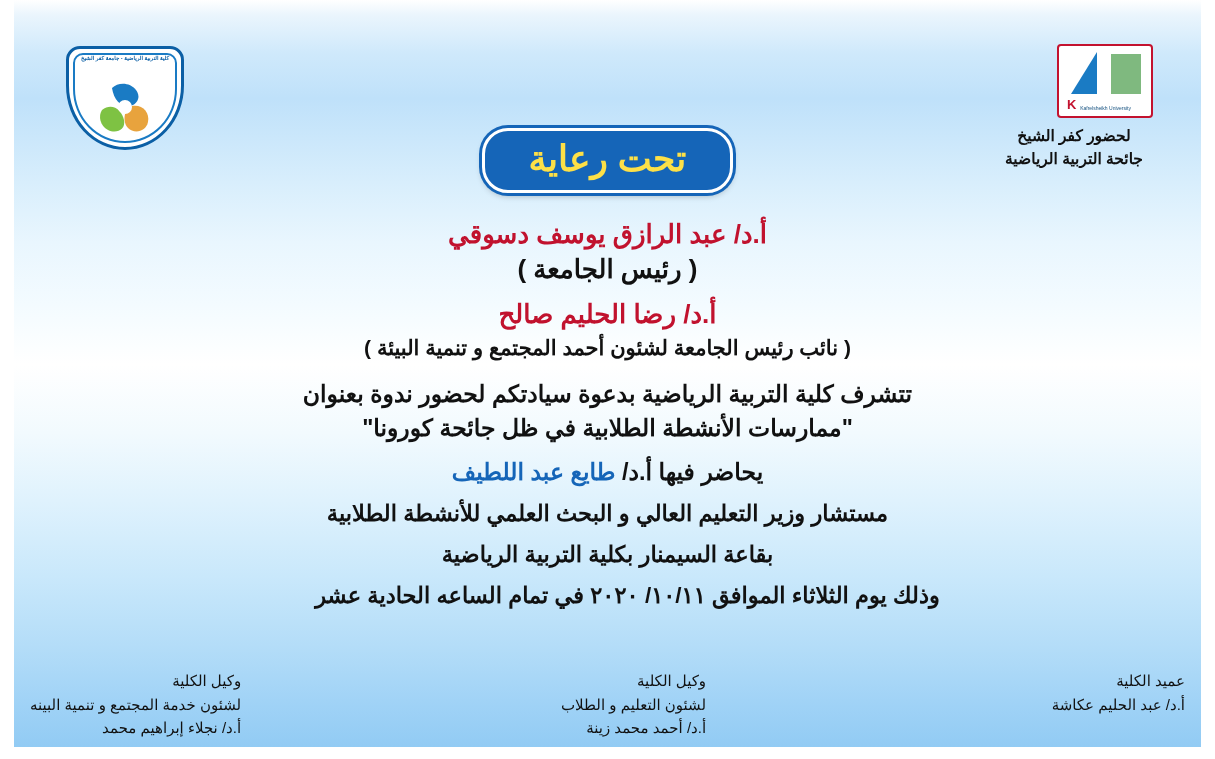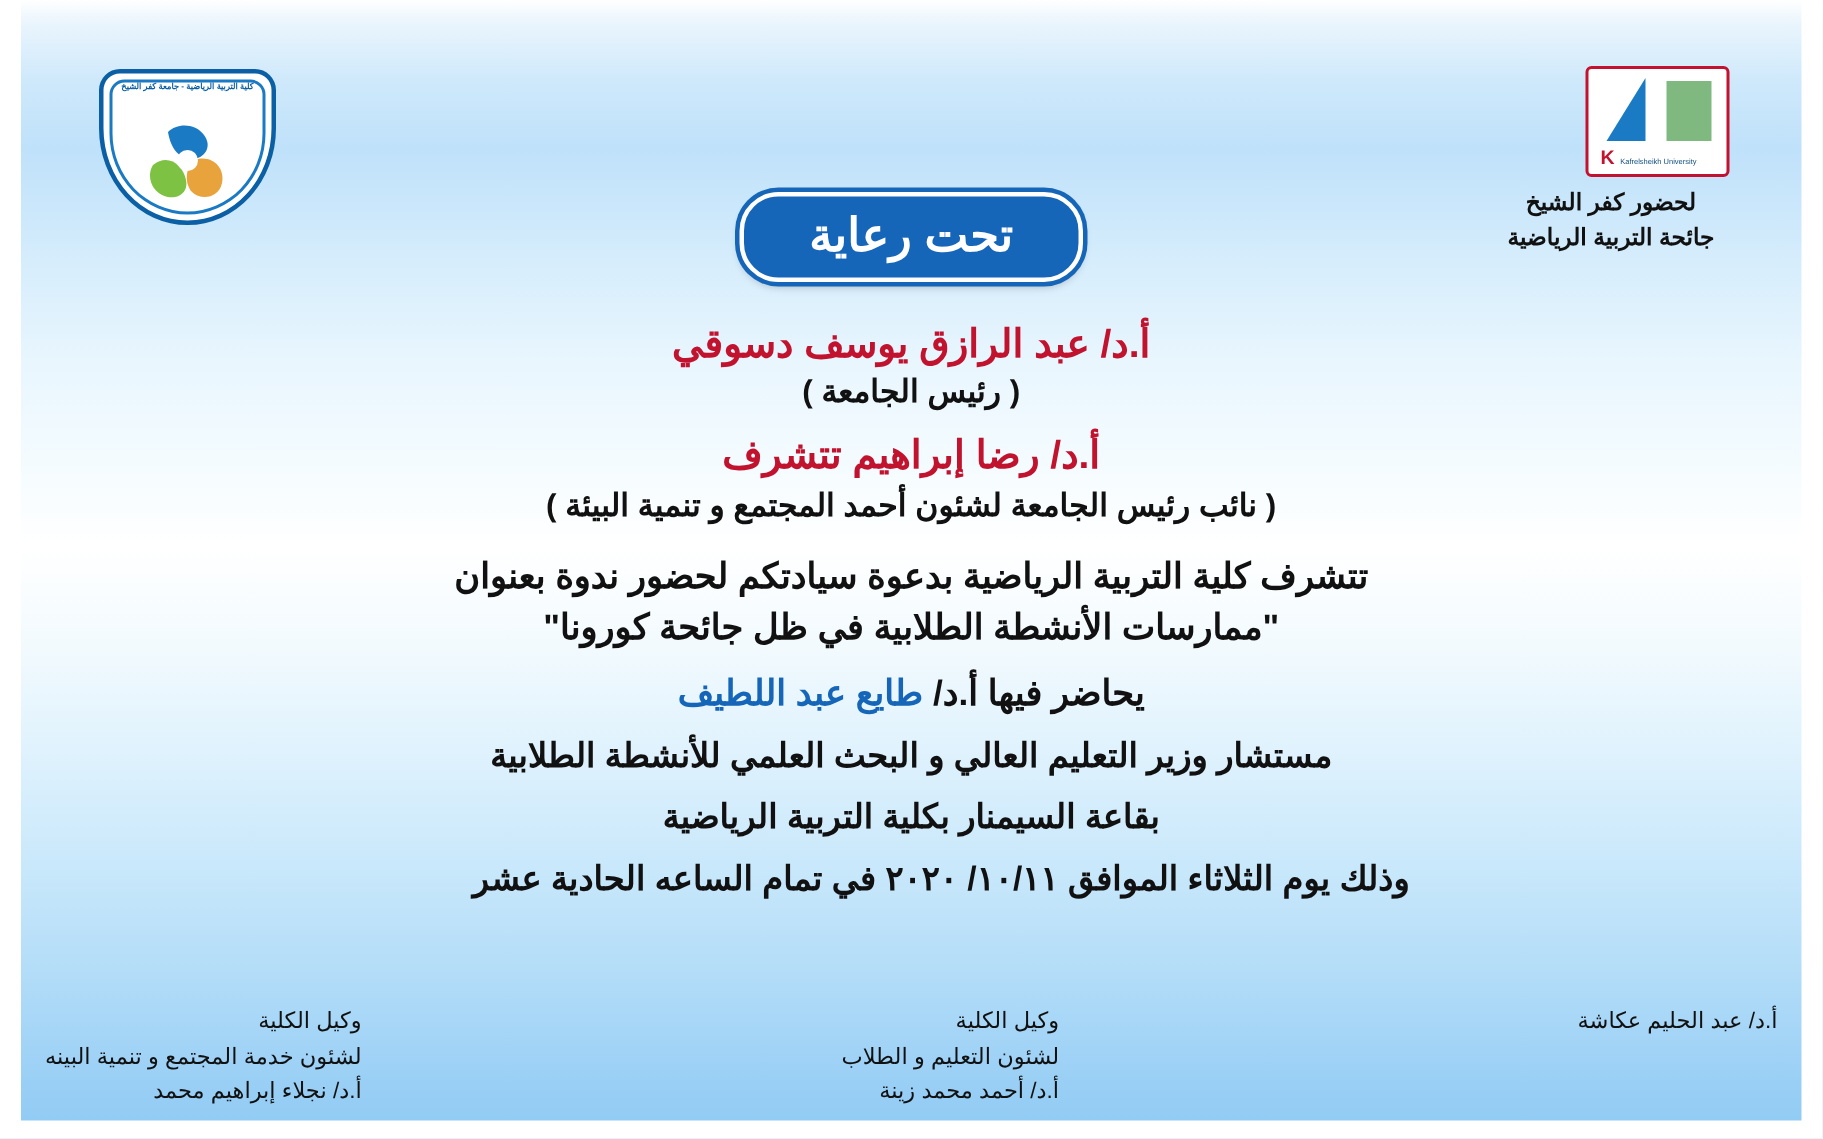--- a/index.html
+++ b/index.html
@@ -149,40 +149,40 @@
   .center {
     position: absolute;
     top: 128px;
     left: 0;
     right: 0;
     text-align: center;
   }
   .patron-badge {
     display: inline-block;
     background: #1565b8;
-    color: #ffffff;
-    font-weight: bold;
-    font-size: 31px;
+    color: #fde047;
+    font-weight: bold;
+    font-size: 36px;
     padding: 7px 44px 10px 44px;
     border-radius: 26px;
     border: 3px solid #ffffff;
     box-shadow: 0 0 0 3px #1565b8, 0 3px 6px rgba(0,0,0,0.25);
     letter-spacing: 0.5px;
   }
   .line { margin: 0; }
   .name-red {
     color: #c1122e;
     font-weight: bold;
     font-size: 26px;
     margin-top: 26px;
   }
   .role-black {
     color: #111111;
     font-weight: bold;
-    font-size: 21px;
+    font-size: 26px;
     margin-top: 4px;
   }
   .name-red2 {
     color: #c1122e;
     font-weight: bold;
     font-size: 26px;
     margin-top: 14px;
   }
   .role-black2 {
     color: #111111;
@@ -289,21 +289,21 @@
   </div>
 
   <div class="center">
     <div class="line">
       <span class="patron-badge">تحت رعاية</span>
     </div>
 
     <div class="line name-red">أ.د/ عبد الرازق يوسف دسوقي</div>
     <div class="line role-black">( رئيس الجامعة )</div>
 
-    <div class="line name-red2">أ.د/ رضا إبراهيم تتشرف</div>
+    <div class="line name-red2">أ.د/ رضا الحليم صالح</div>
     <div class="line role-black2">( نائب رئيس الجامعة لشئون أحمد المجتمع و تنمية البيئة )</div>
 
     <div class="line invite">تتشرف كلية التربية الرياضية بدعوة سيادتكم لحضور ندوة بعنوان</div>
     <div class="line title-quote">"ممارسات الأنشطة الطلابية في ظل جائحة كورونا"</div>
 
     <div class="line speaker-row">
       <span>يحاضر فيها أ.د/</span>
       <span class="speaker-name">طايع عبد اللطيف</span>
     </div>
 
@@ -317,17 +317,18 @@
       <span class="ln">وكيل الكلية</span>
       <span class="ln">لشئون خدمة المجتمع و تنمية البينه</span>
       <span class="ln">أ.د/ نجلاء إبراهيم محمد</span>
     </div>
     <div class="sig">
       <span class="ln">وكيل الكلية</span>
       <span class="ln">لشئون التعليم و الطلاب</span>
       <span class="ln">أ.د/ أحمد محمد زينة</span>
     </div>
     <div class="sig left-col">
+      <span class="ln">عميد الكلية</span>
       <span class="ln">أ.د/ عبد الحليم عكاشة</span>
     </div>
   </div>
 
 </div>
 
 </body></html>

